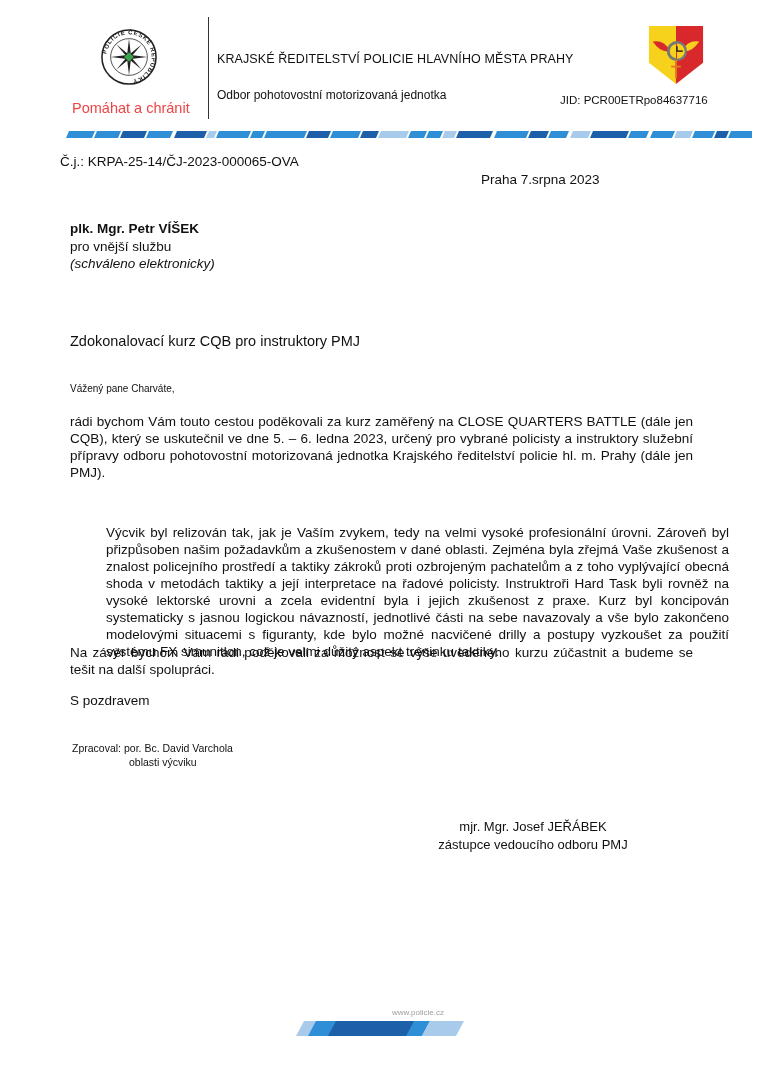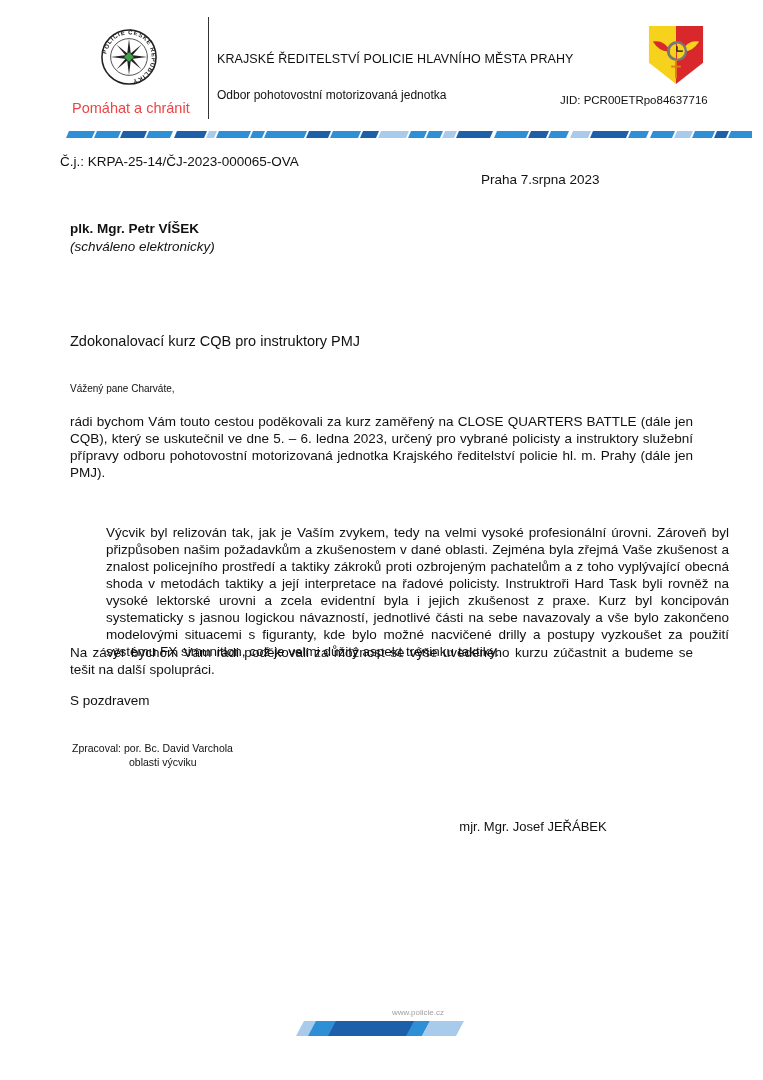--- a/index.html
+++ b/index.html
@@ -114,20 +114,21 @@
     <polygon points="629,0 649,0 646,7 626,7" fill="#2f8fd6"></polygon>
     <polygon points="651,0 663,0 660,7 648,7" fill="#1d5fa8"></polygon>
     <polygon points="665,0 689,0 686,7 662,7" fill="#2f8fd6"></polygon>
   </svg>
 
 <div class="abs ref">Č.j.: KRPA-25-14/ČJ-2023-000065-OVA</div>
 <div class="abs date">Praha 7.srpna 2023</div>
 
 <div class="abs recipient">
   <div class="name">plk. Mgr. Petr VÍŠEK</div>
+  <div>pro vnější službu</div>
   <div class="note">(schváleno elektronicky)</div>
 </div>
 
 <div class="abs subject">Zdokonalovací kurz CQB pro instruktory PMJ</div>
 <div class="abs salutation">Vážený pane Charváte,</div>
 
 <div class="abs para p1">rádi bychom Vám touto cestou poděkovali za kurz zaměřený na CLOSE QUARTERS BATTLE (dále jen CQB), který se uskutečnil ve dne 5. – 6. ledna 2023, určený pro vybrané policisty a instruktory služební přípravy odboru pohotovostní motorizovaná jednotka Krajského ředitelství policie hl. m. Prahy (dále jen PMJ).</div>
 <div class="abs para p2">Výcvik byl relizován tak, jak je Vaším zvykem, tedy na velmi vysoké profesionální úrovni. Zároveň byl přizpůsoben našim požadavkům a zkušenostem v dané oblasti. Zejména byla zřejmá Vaše zkušenost a znalost policejního prostředí a taktiky zákroků proti ozbrojeným pachatelům a z toho vyplývající obecná shoda v metodách taktiky a její interpretace na řadové policisty. Instruktroři Hard Task byli rovněž na vysoké lektorské urovni a zcela evidentní byla i jejich zkušenost z praxe. Kurz byl koncipován systematicky s jasnou logickou návazností, jednotlivé části na sebe navazovaly a vše bylo zakončeno modelovými situacemi s figuranty, kde bylo možné nacvičené drilly a postupy vyzkoušet za použití systému FX simunition, což je velmi důžitý aspekt tréninku taktiky.</div>
 <div class="abs para p3">Na závěr bychom Vám rádi poděkovali za možnost se výše uvedeného kurzu zúčastnit a budeme se tešit na další spolupráci.</div>
 
@@ -136,20 +137,21 @@
 <div class="abs prepared">
   <div class="row">
     <span>Zpracoval:</span>
     <span>por. Bc. David Varchola</span>
   </div>
   <div class="row indent">oblasti výcviku</div>
 </div>
 
 <div class="abs signature">
   <div>mjr. Mgr. Josef JEŘÁBEK</div>
+  <div>zástupce vedoucího odboru PMJ</div>
 </div>
 
 <div class="abs web">www.policie.cz</div>
 <svg class="abs footer-stripe" viewBox="0 0 168 15" preserveAspectRatio="none">
   <polygon points="8,0 52,0 44,15 0,15" fill="#a9cbeb"></polygon>
   <polygon points="20,0 62,0 54,15 12,15" fill="#2f8fd6"></polygon>
   <polygon points="40,0 120,0 112,15 32,15" fill="#1d5fa8"></polygon>
   <polygon points="118,0 134,0 126,15 110,15" fill="#2f8fd6"></polygon>
   <polygon points="134,0 168,0 160,15 126,15" fill="#a9cbeb"></polygon>
 </svg>

